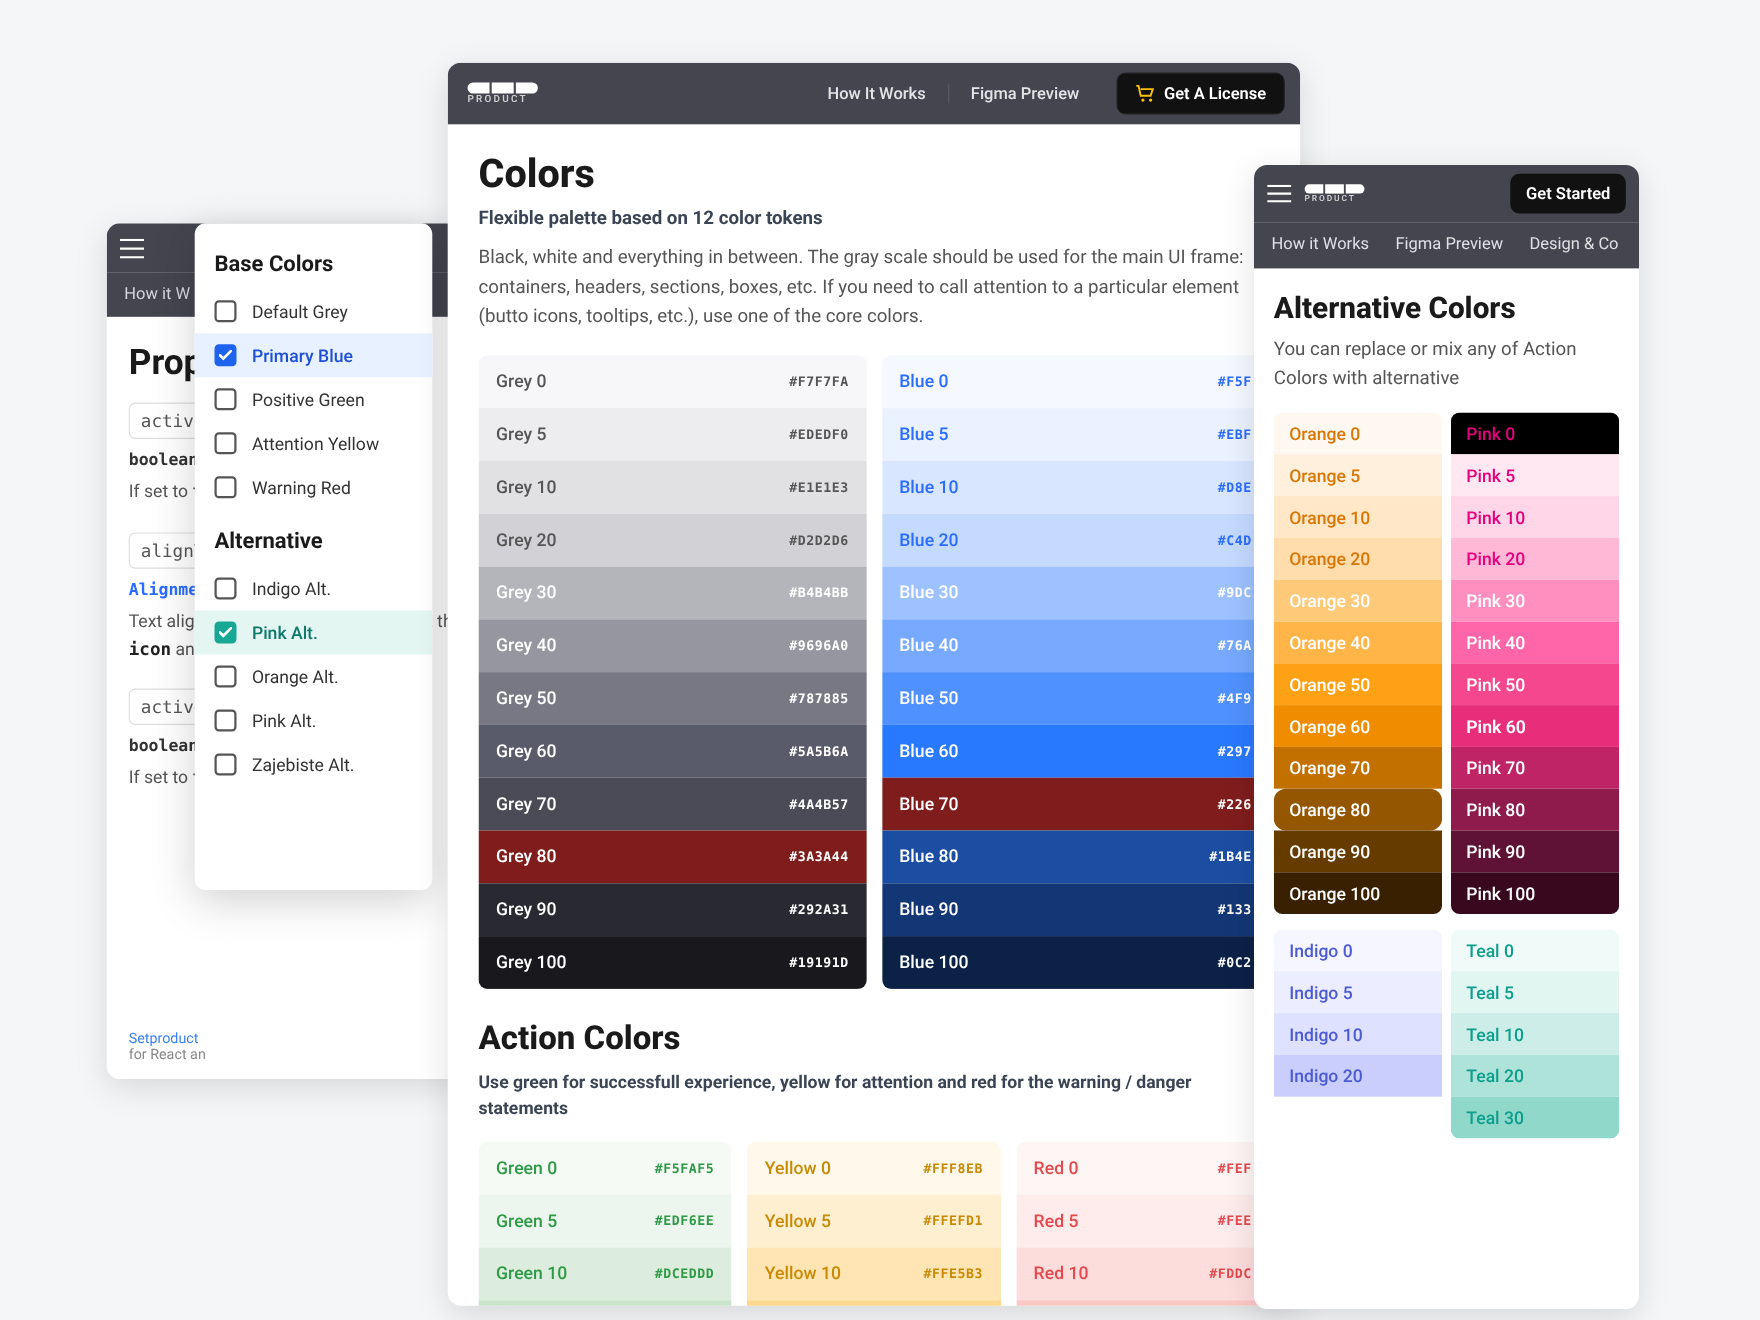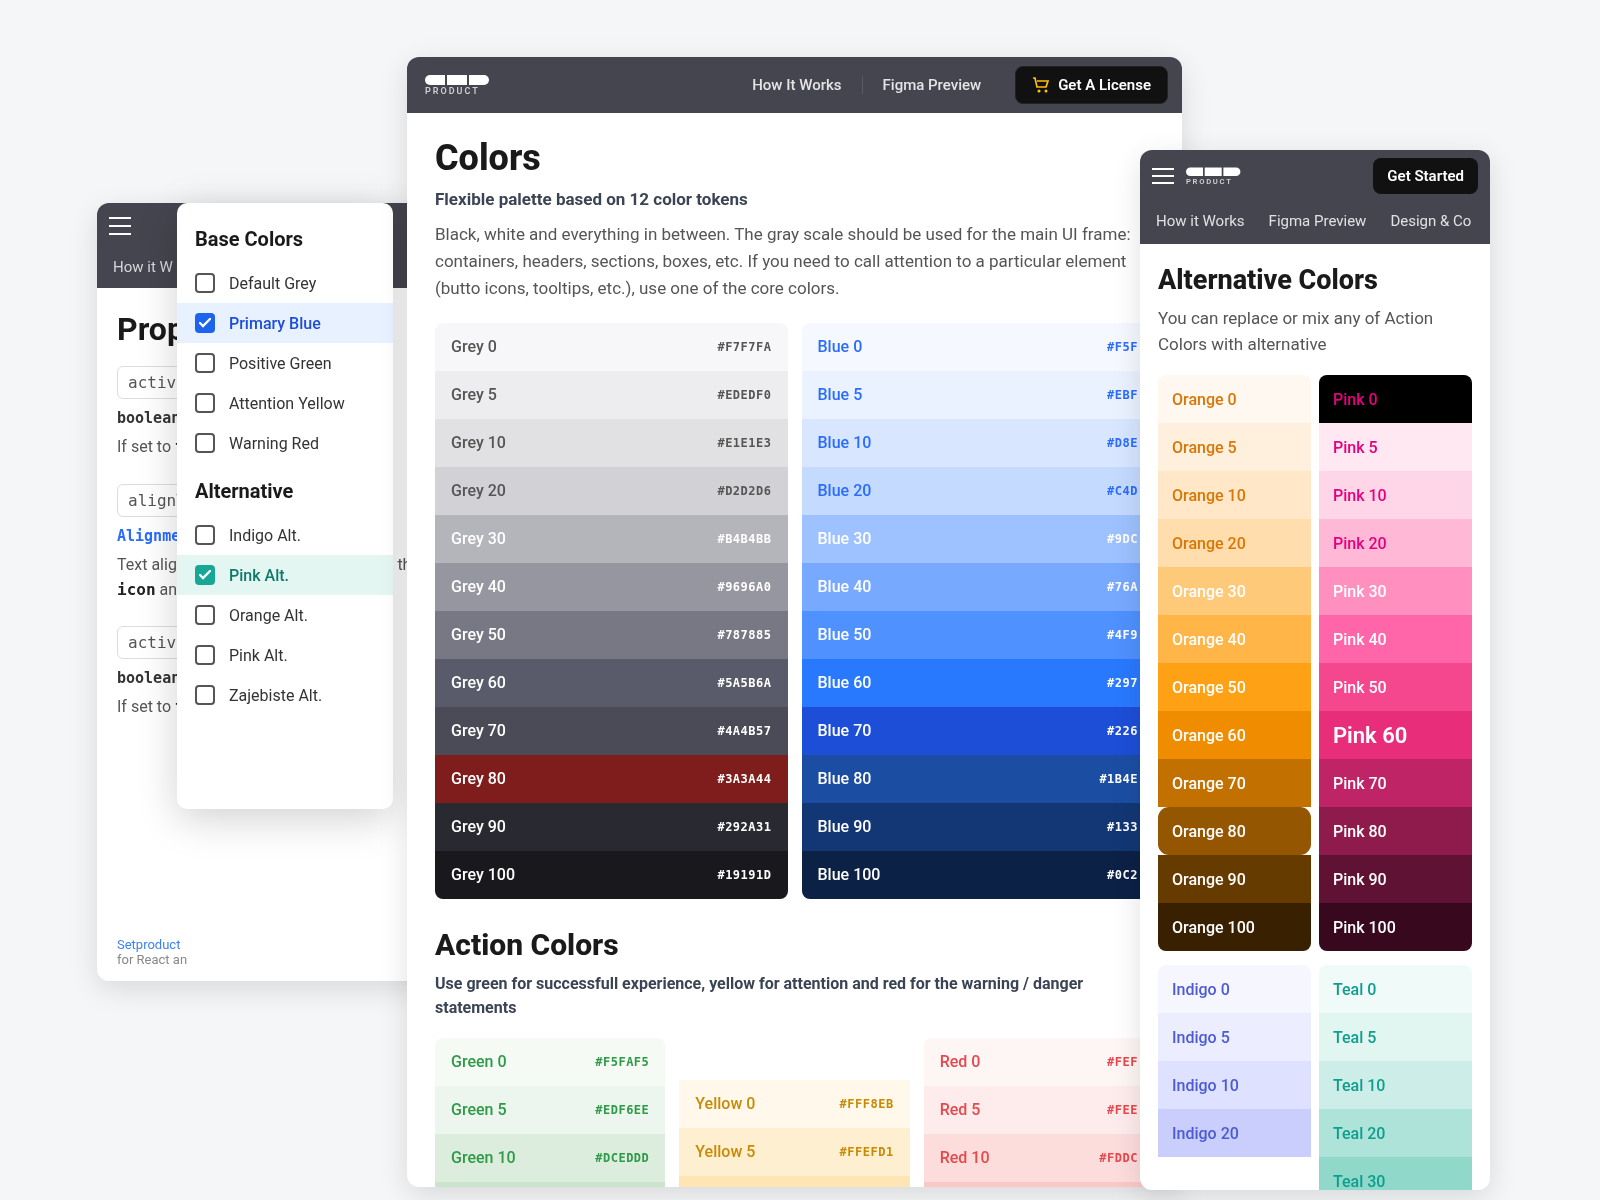--- a/index.html
+++ b/index.html
@@ -163,24 +163,24 @@
   display:flex; gap: 24px; padding: 10px 16px 14px;
   font-size:15px;
 }
 .right-body { padding: 20px 18px 0;}
 .right-body h1 { font-size:27px; font-weight:800; margin-bottom:10px;}
 .right-body .para2 { font-size:17px; color:#555; line-height:1.5; margin-bottom:18px;}
 .alt-cols { display:flex; gap: 8px;}
 .alt-col { flex:1; border-radius:8px; overflow:hidden;}
 .alt-row {
   display:flex; align-items:center;
-  height: 48px; padding: 0 14px;
+  height: 38px; padding: 0 14px;
   font-size: 16px; font-weight:500;
 }
-.alt-row.big { font-size:22px; font-weight:600;}
+.alt-row.big { font-size:16px; font-weight:600;}
 
 .lower-cols { display:flex; gap:8px; margin-top: 14px;}
 .lower-col { flex:1; border-radius:8px; overflow:hidden;}
 
 .menu-ic svg, .cart-ic svg { display:block;}
 </style>
 </head>
 <body>
 
 <div class="panel back-panel">
@@ -371,21 +371,21 @@
             <span class="hex">#76A</span>
           </div>
           <div class="swatch-row" style="background: rgb(79, 145, 255); color: rgb(255, 255, 255);">
             <span class="name">Blue 50</span>
             <span class="hex">#4F9</span>
           </div>
           <div class="swatch-row" style="background: rgb(41, 121, 255); color: rgb(255, 255, 255);">
             <span class="name">Blue 60</span>
             <span class="hex">#297</span>
           </div>
-          <div class="swatch-row" style="background: #1d4ed8; color: rgb(255, 255, 255); gap: 12px;">
+          <div class="swatch-row" style="background: #7f1d1d; color: rgb(255, 255, 255); gap: 12px;">
             <span class="name">Blue 70</span>
             <span class="hex">#226</span>
           </div>
           <div class="swatch-row" style="background: rgb(27, 78, 163); color: rgb(255, 255, 255);">
             <span class="name">Blue 80</span>
             <span class="hex">#1B4E</span>
           </div>
           <div class="swatch-row" style="background: rgb(19, 55, 117); color: rgb(255, 255, 255);">
             <span class="name">Blue 90</span>
             <span class="hex">#133</span>
@@ -408,21 +408,21 @@
             <span class="name">Green 5</span>
             <span class="hex">#EDF6EE</span>
           </div>
           <div class="swatch-row" style="background: rgb(220, 237, 221); color: rgb(46, 154, 71);">
             <span class="name">Green 10</span>
             <span class="hex">#DCEDDD</span>
           </div>
           <div class="swatch-row" style="background: rgb(203, 229, 204); color: rgb(46, 154, 71);"></div>
         </div>
       <div class="action-col" id="yellow-col">
-          <div class="swatch-row" style="background: rgb(255, 248, 235); color: rgb(200, 138, 4); margin-top: 42px;">
+          <div class="swatch-row" style="background: rgb(255, 248, 235); color: rgb(200, 138, 4);">
             <span class="name">Yellow 0</span>
             <span class="hex">#FFF8EB</span>
           </div>
           <div class="swatch-row" style="background: rgb(255, 239, 209); color: rgb(200, 138, 4);">
             <span class="name">Yellow 5</span>
             <span class="hex">#FFEFD1</span>
           </div>
           <div class="swatch-row" style="background: rgb(255, 229, 179); color: rgb(200, 138, 4);">
             <span class="name">Yellow 10</span>
             <span class="hex">#FFE5B3</span>

